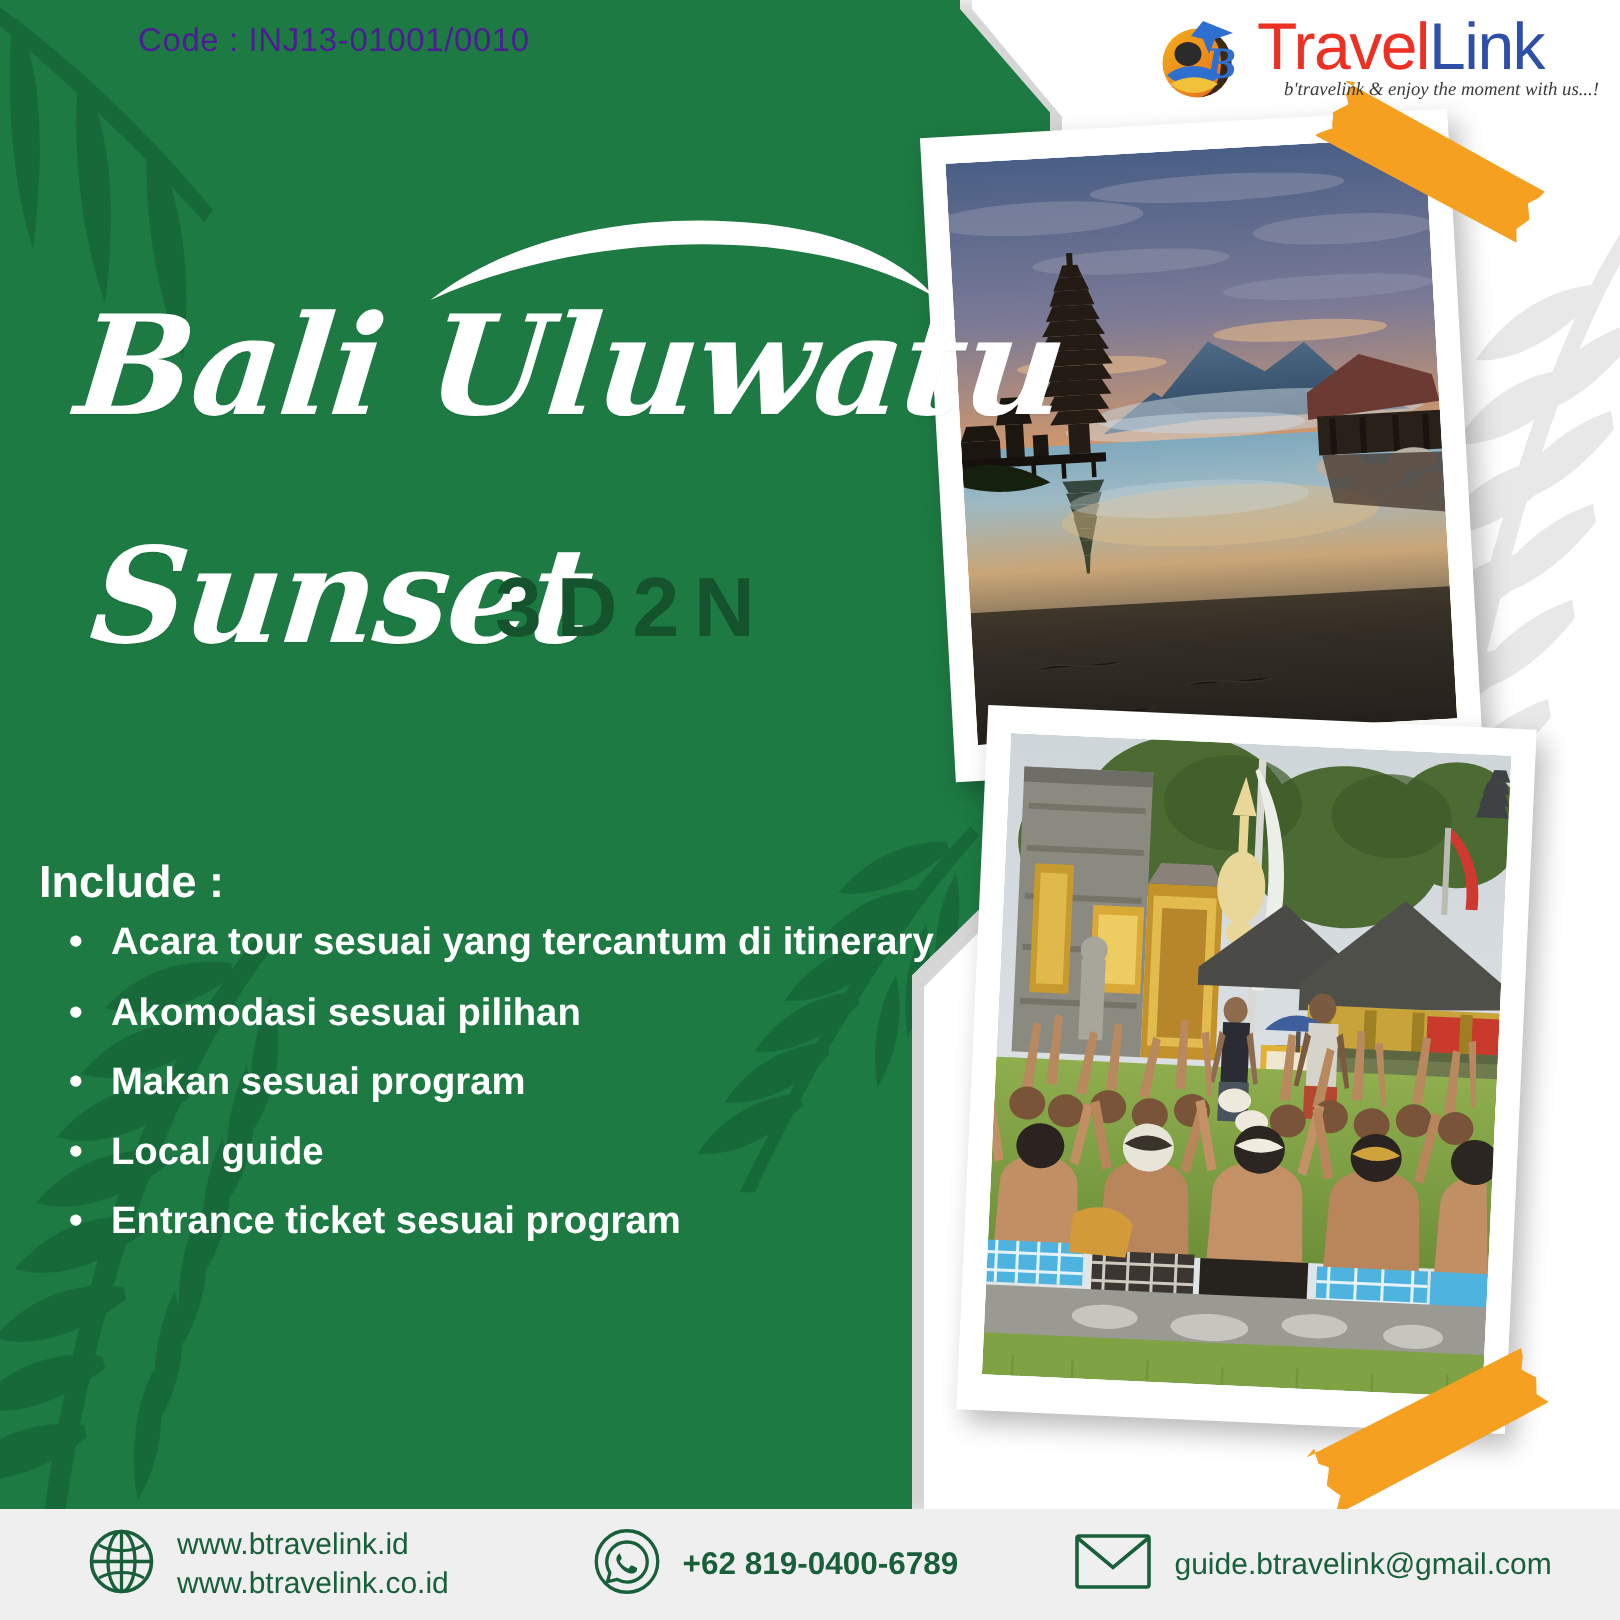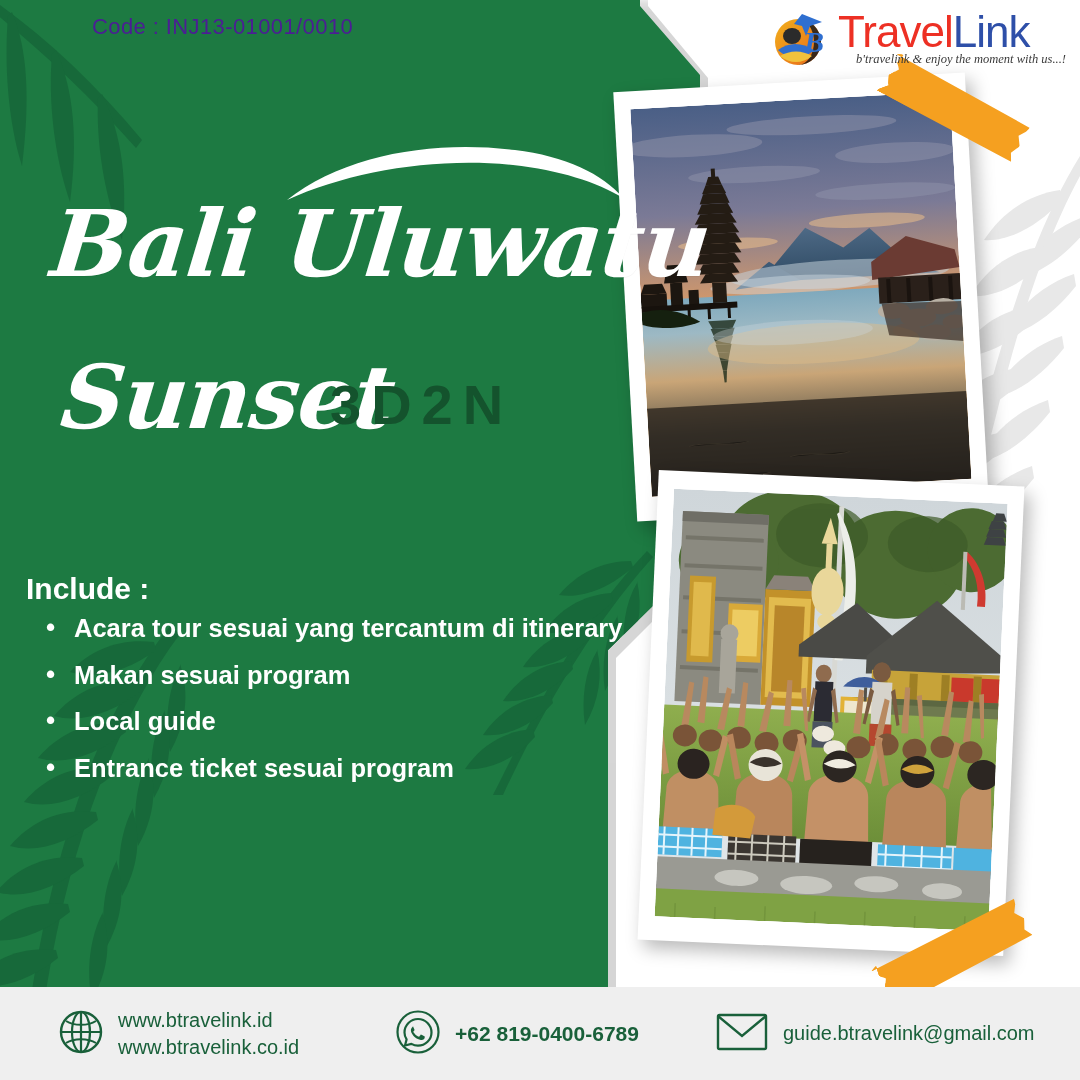--- a/index.html
+++ b/index.html
@@ -185,21 +185,21 @@
     top:930px; left:872px;
     width:160px; height:46px;
     transform:rotate(-27deg);
     clip-path: polygon(0 6%,4% 0,3% 22%,6% 34%,2% 56%,5% 78%,1% 94%,0 100%,
                        100% 94%,97% 76%,100% 54%,96% 34%,99% 18%,100% 6%);
   }
 
   
   .footer {
     position:absolute; left:0; bottom:0;
-    width:1080px; height:93px;
+    width:1080px; height:74px;
     background:#EFEFEF;
     z-index:12;
     display:flex; align-items:center;
   }
   .fgroup { display:flex; align-items:center; position:absolute; }
   .fgroup .ficon { flex:0 0 auto; margin-right:14px; }
   .fgroup .flines { display:flex; flex-direction:column; justify-content:center; }
   .fline { color:#19603A; font-size:20px; line-height:1.32; white-space:nowrap; }
   .fline.bold { font-weight:bold; font-size:21px; }
   .g-web { left:58px; }
@@ -283,20 +283,21 @@
     <path d="M2 62 C60 16 150 2 230 12 C280 18 318 36 338 60 C312 44 274 32 228 27 C150 19 66 33 2 62 Z" fill="#ffffff"></path>
   </svg>
 
   <div class="title-script title-line1">Bali Uluwatu</div>
   <div class="title-script title-line2">Sunset</div>
   <div class="title-nights">3D2N</div>
 
   <div class="include-head">Include :</div>
   <ul class="include-list">
     <li>Acara tour sesuai yang tercantum di itinerary</li>
+    <li>Akomodasi sesuai pilihan</li>
     <li>Makan sesuai program</li>
     <li>Local guide</li>
     <li>Entrance ticket sesuai program</li>
   </ul>
 
   <div class="photo-card photo-top">
     <div class="inner">
       <svg width="100%" height="100%" viewBox="0 0 320 388" preserveAspectRatio="none">
         <defs>
           <linearGradient id="skyG" x1="0" y1="0" x2="0" y2="1">

